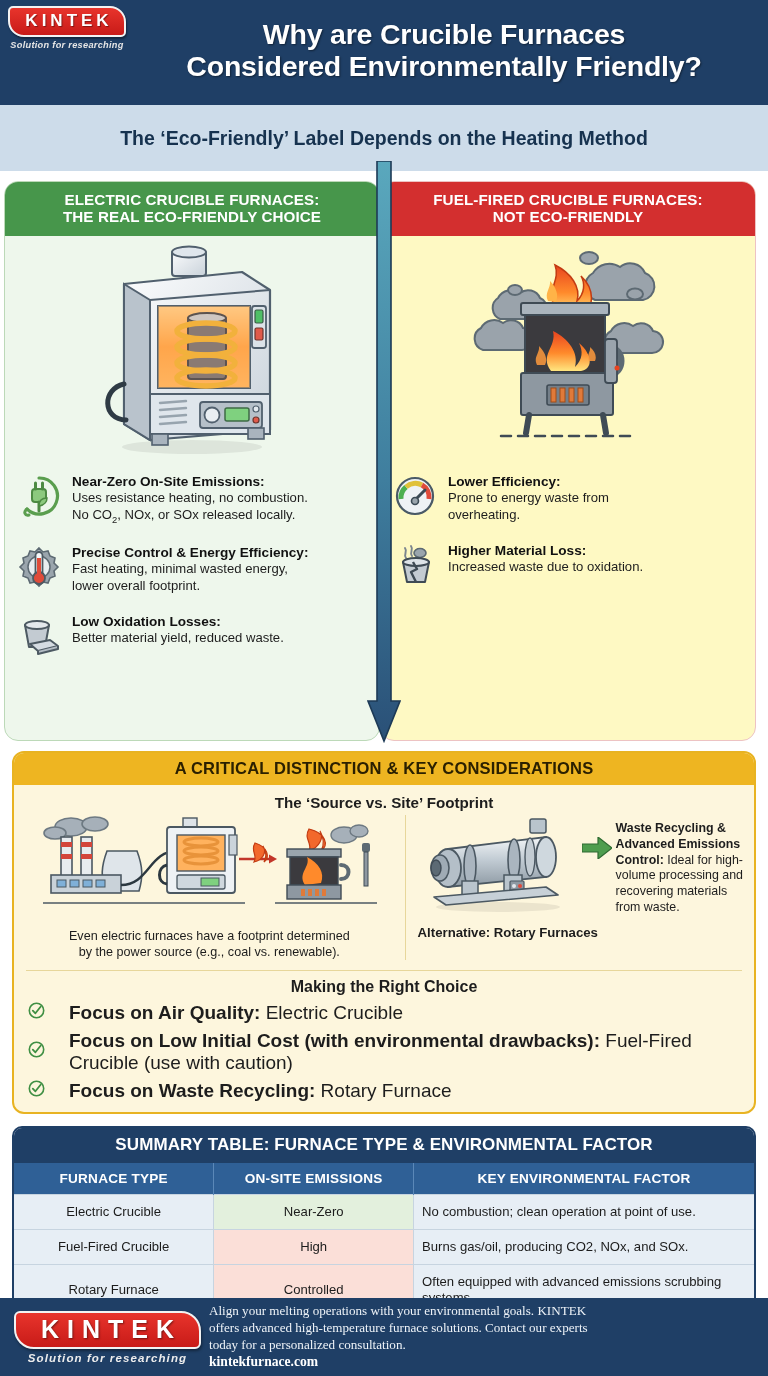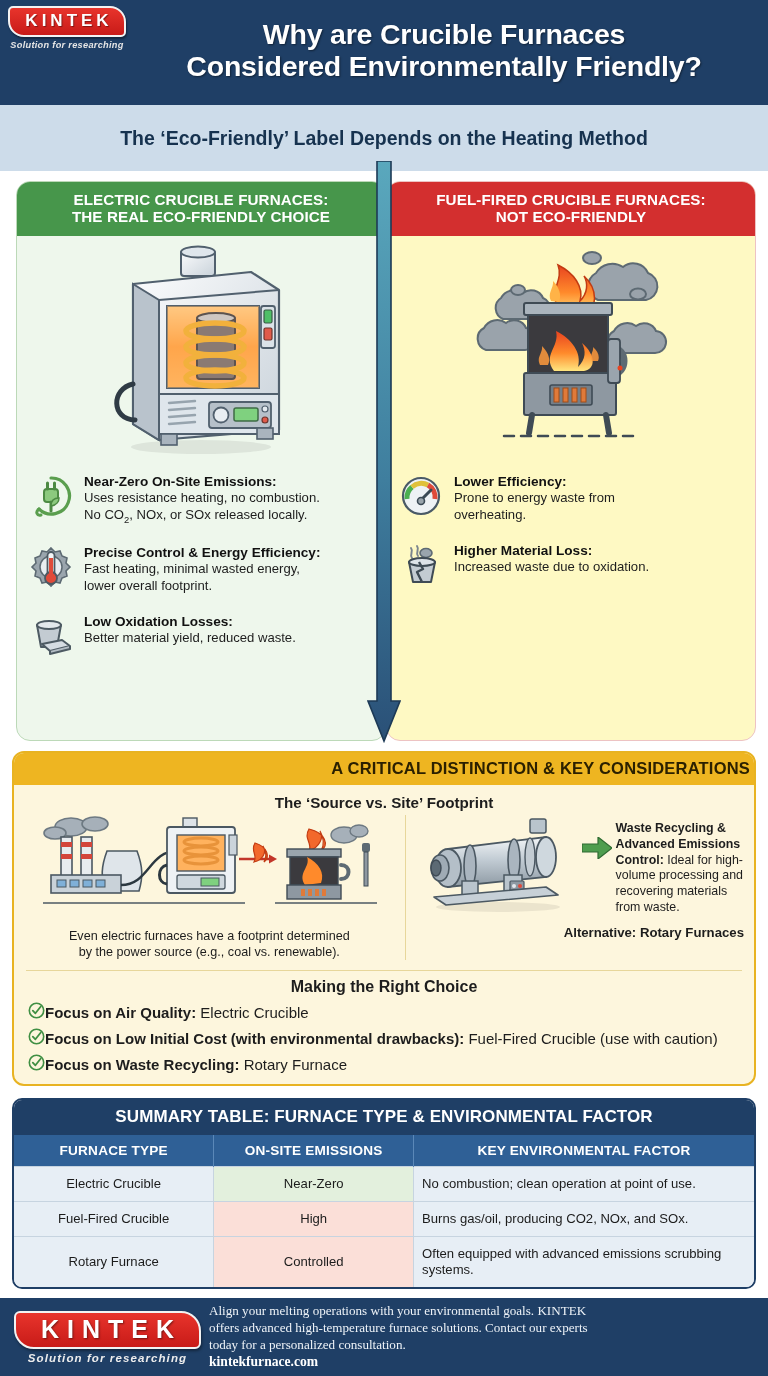--- a/index.html
+++ b/index.html
@@ -55,21 +55,21 @@
     display:flex; align-items:center; justify-content:center;
   }
   .subtitle-band .txt {
     font-size: 19.5px; font-weight: bold; color: #16324f;
   }
 
   
   .compare {
     position: relative;
     display: flex; 
-    padding: 10px 12px 0 16px;
+    padding: 10px 12px 0 4px;
     height: 570px;
   }
   .panel {
     flex: 1 1 0;
     border-radius: 14px;
     overflow: hidden;
     border: 1px solid rgba(0,0,0,.12);
     display:flex; flex-direction:column;
     position: relative;
   }
@@ -102,43 +102,43 @@
 
   
   .critical {
     margin: 10px 12px 0 12px;
     border: 2px solid #e8b322;
     border-radius: 12px;
     background: #fdf6dd;
     overflow: hidden;
   }
   .critical-head {
-    background:#eeb521; text-align:right;
+    background:#eeb521; text-align:center;
     font-weight:bold; font-size:16.5px; color:#2b2000;
     padding: 6px 4px 7px 4px; letter-spacing:.2px;
   }
   .crit-sub {
     text-align:center; font-weight:bold; font-size:15.2px; color:#1d1d1d;
     padding: 9px 0 4px 0;
   }
   .two-col { display:flex; padding: 0 10px 4px 10px; }
   .col-left { width: 53%; padding-right:10px; border-right:1px solid #e7d69a; }
   .col-right { width: 47%; padding-left:12px; }
   .cap {
     text-align:center; font-size:12.6px; color:#1d1d1d; line-height:1.28;
     padding: 4px 4px 0 4px;
   }
   .rotary-row { display:flex; align-items:flex-start; gap:4px; }
   .rotary-txt { font-size:12.4px; line-height:1.27; color:#1d1d1d; padding-top:6px;}
   .rotary-txt b { font-weight:bold; }
-  .alt-cap { text-align:right; font-weight:bold; font-size:13.2px; color:#1d1d1d; padding-top:6px;}
+  .alt-cap { text-align:left; font-weight:bold; font-size:13.2px; color:#1d1d1d; padding-top:6px;}
   .hr-y { height:1px; background:#e7d69a; margin: 6px 12px 0 12px; }
   .choice-title { text-align:center; font-weight:bold; font-size:16px; color:#1d1d1d; padding:7px 0 6px 0;}
   .choices { padding: 0 14px 10px 14px; display:flex; flex-direction:column; gap:6px;}
-  .choice { display:flex; align-items:center; gap:0; font-size:15px; color:#1d1d1d;}
+  .choice { display:flex; align-items:center; gap:24px; font-size:19px; color:#1d1d1d;}
   .choice b { font-weight:bold; }
 
   
   .summary {
     margin: 12px 12px 0 12px;
     border: 2px solid #1f3f66;
     border-radius: 10px;
     overflow: hidden;
   }
   .sum-title {

